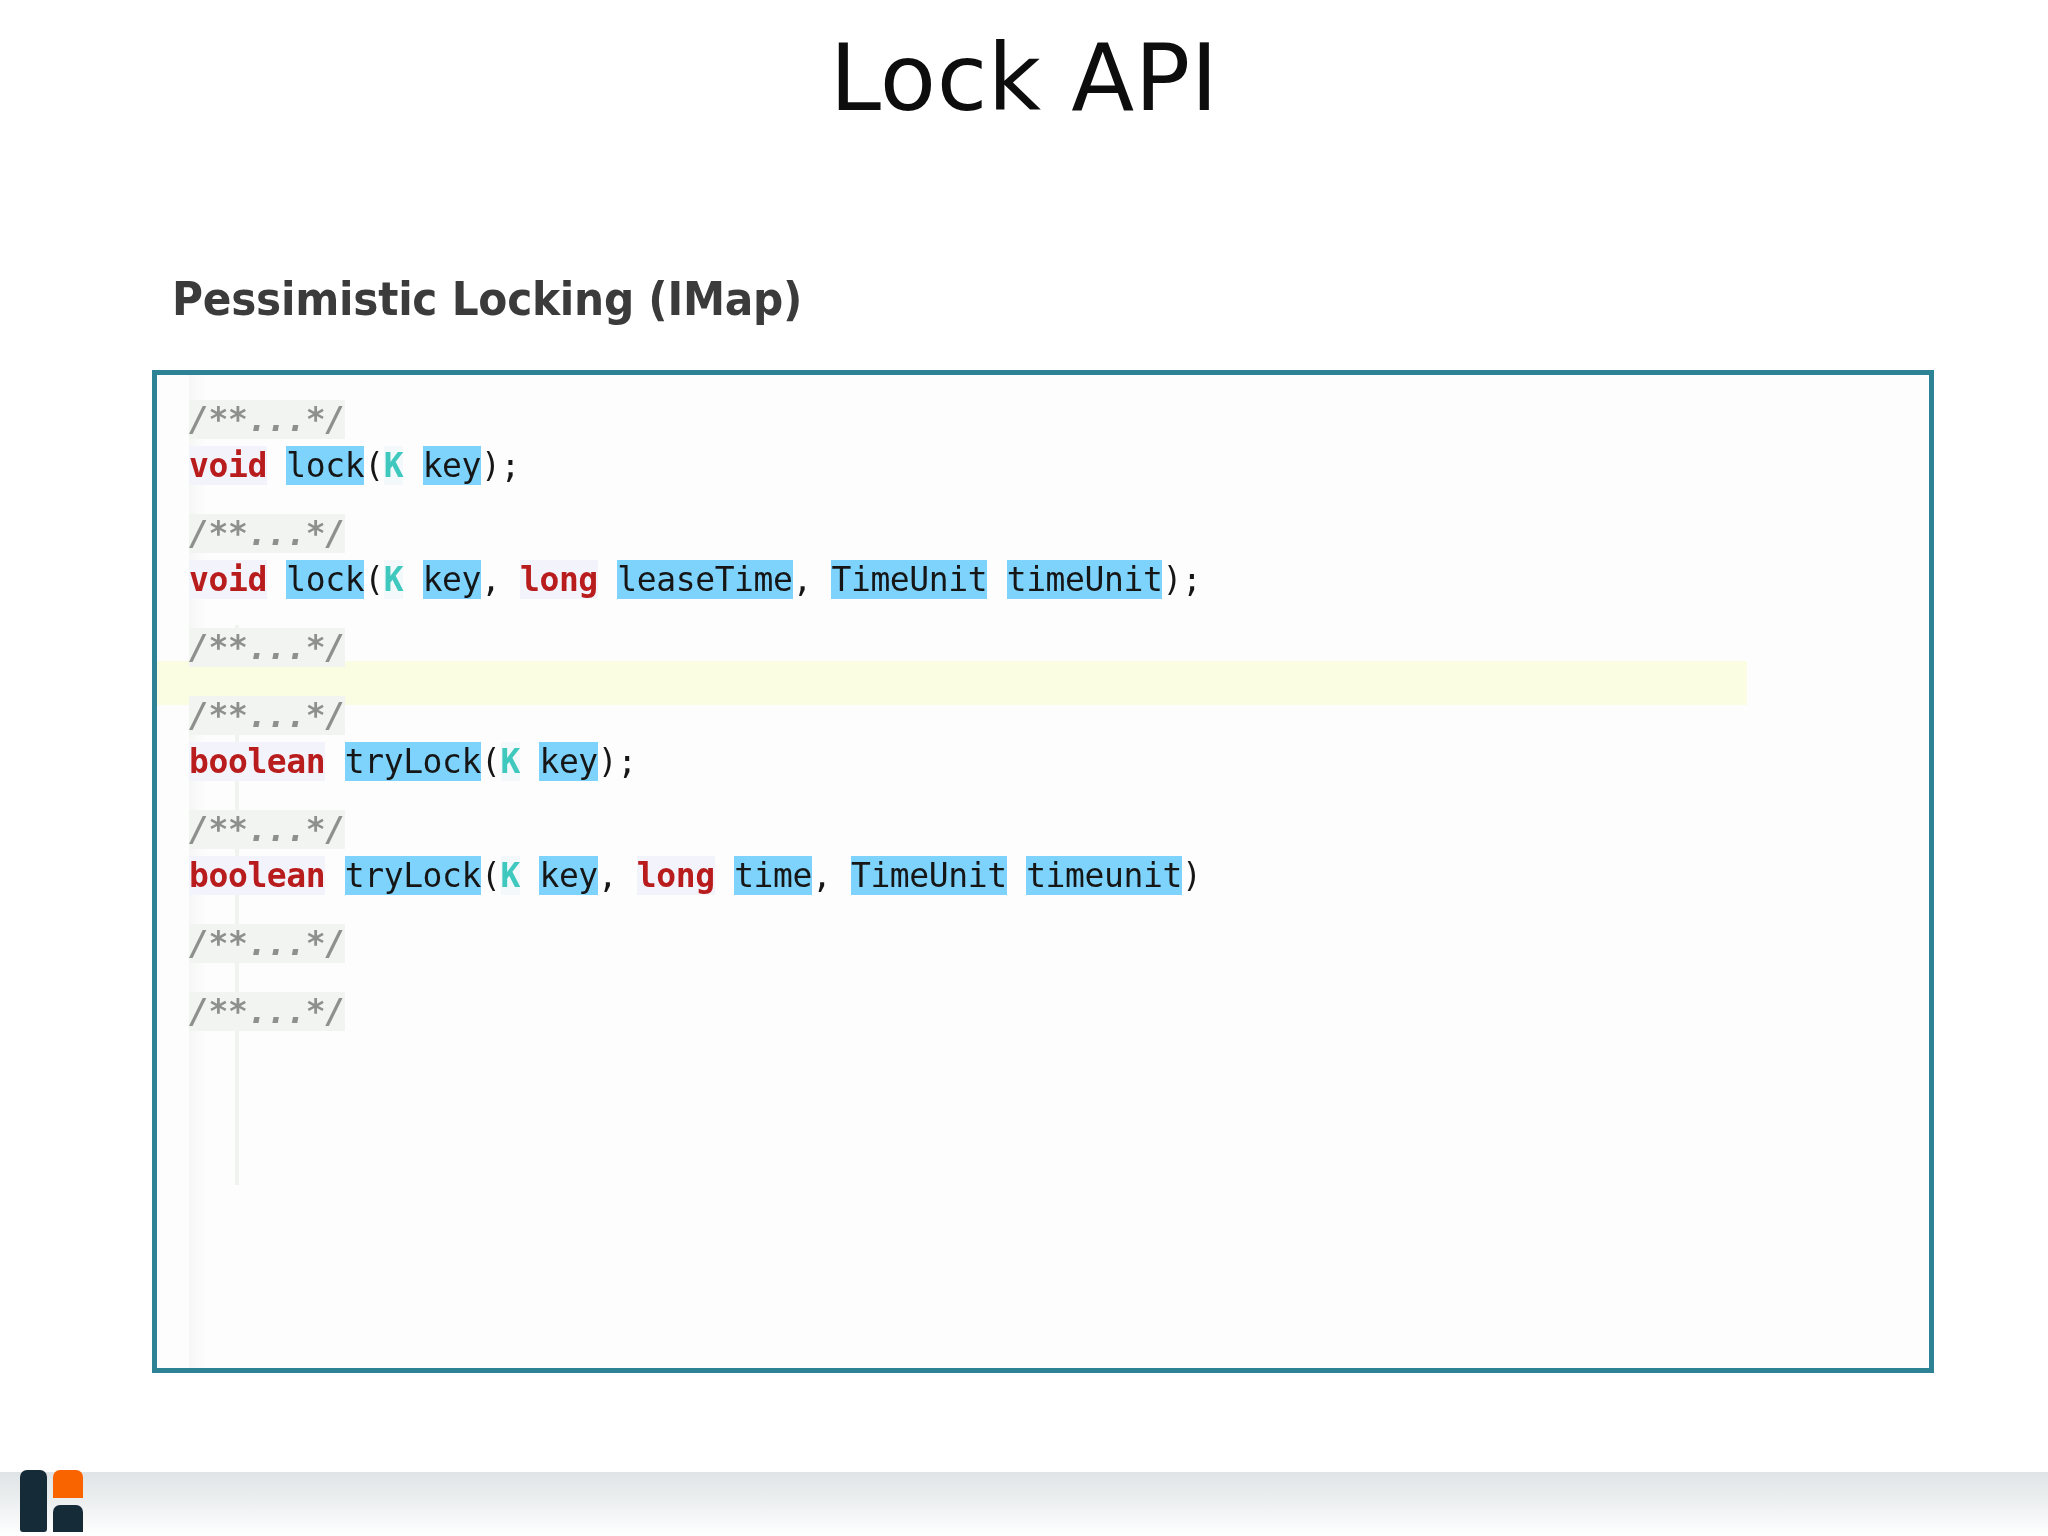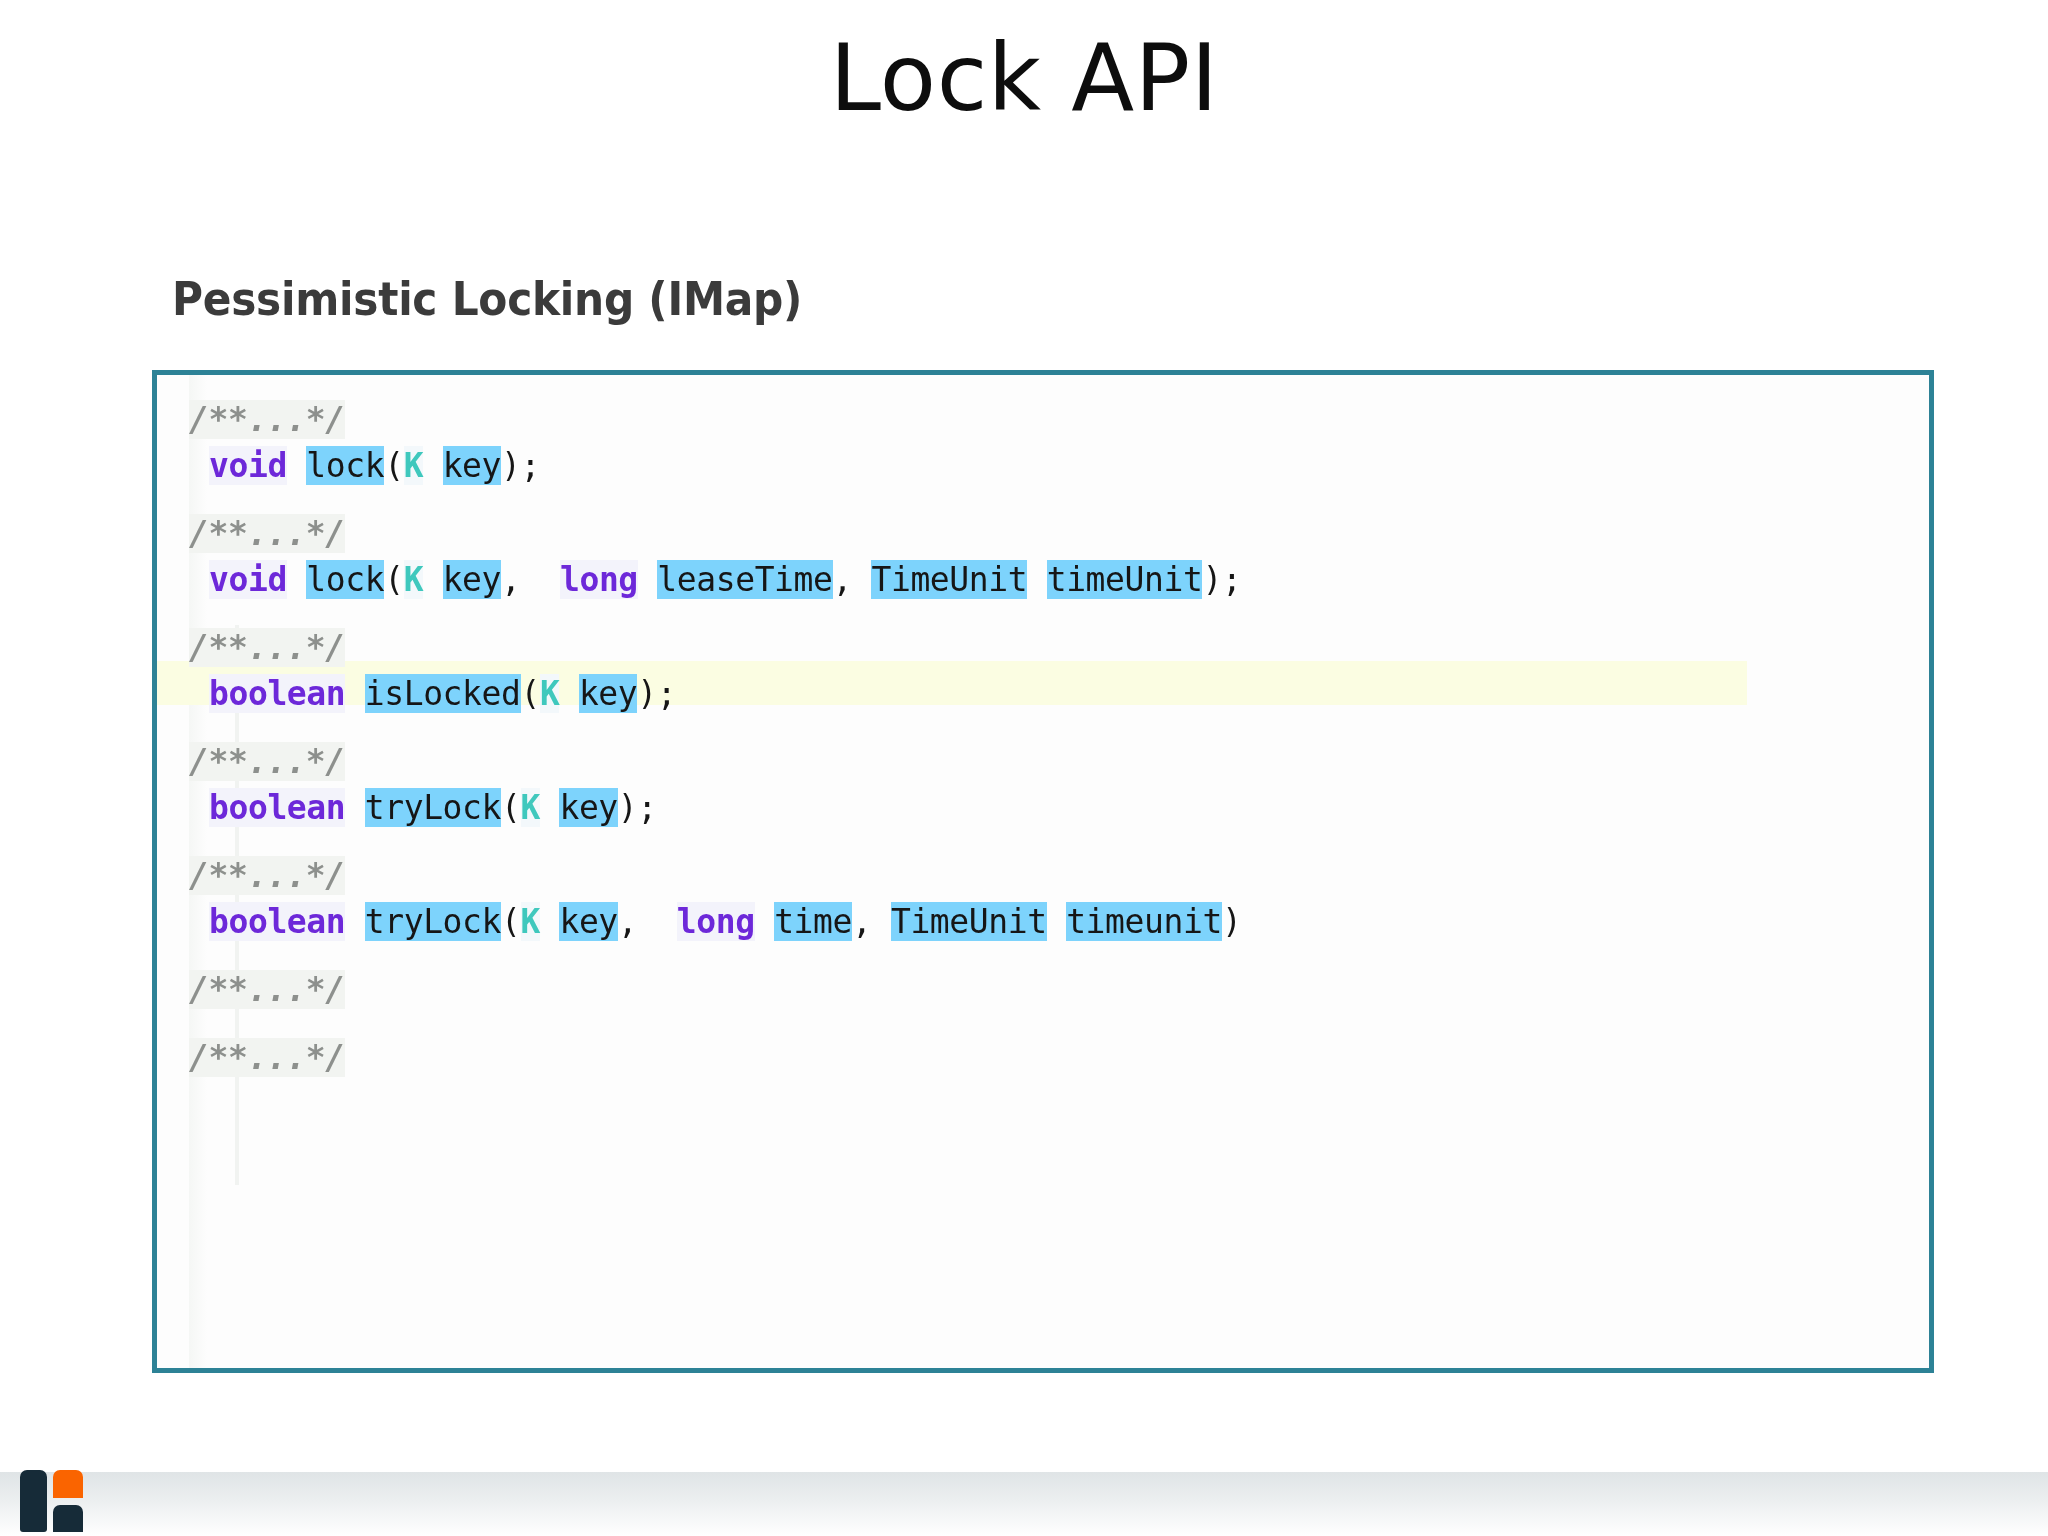--- a/index.html
+++ b/index.html
@@ -123,24 +123,23 @@
     letter-spacing: -0.4px;
   }
 
   .tok-comment {
     color: #8d908d;
     font-style: italic;
     background: #f2f4f1;
     font-weight: 600;
   }
   .tok-kw {
-    color: #6d28d9;
+    color: #b91c1c;
     font-weight: 700;
     background: #f3f3fb;
-    margin-left: 20px;
   }
   .tok-generic {
     color: #3fc8bd;
     font-weight: 600;
     background: #f3f8fb;
   }
   .tok-plain {
     color: #161616;
   }
   .tok-name {
@@ -211,21 +210,20 @@
           <div class="c-group">
             <div class="c-line"><span class="tok-comment">/**...*/</span></div>
             <div class="c-line"><span class="tok-kw">void</span><span class="tok-plain"> </span><span class="tok-name">lock</span><span class="tok-plain">(</span><span class="tok-generic">K</span><span class="tok-plain"> </span><span class="tok-name">key</span><span class="tok-plain">);</span></div>
           </div>
           <div class="c-group">
             <div class="c-line"><span class="tok-comment">/**...*/</span></div>
             <div class="c-line"><span class="tok-kw">void</span><span class="tok-plain"> </span><span class="tok-name">lock</span><span class="tok-plain">(</span><span class="tok-generic">K</span><span class="tok-plain"> </span><span class="tok-name">key</span><span class="tok-plain">, </span><span class="tok-kw">long</span><span class="tok-plain"> </span><span class="tok-name">leaseTime</span><span class="tok-plain">, </span><span class="tok-name">TimeUnit</span><span class="tok-plain"> </span><span class="tok-name">timeUnit</span><span class="tok-plain">);</span></div>
           </div>
           <div class="c-group">
             <div class="c-line"><span class="tok-comment">/**...*/</span></div>
-            <div class="c-line"><span class="tok-kw">boolean</span><span class="tok-plain"> </span><span class="tok-name">isLocked</span><span class="tok-plain">(</span><span class="tok-generic">K</span><span class="tok-plain"> </span><span class="tok-name">key</span><span class="tok-plain">);</span></div>
           </div>
           <div class="c-group">
             <div class="c-line"><span class="tok-comment">/**...*/</span></div>
             <div class="c-line"><span class="tok-kw">boolean</span><span class="tok-plain"> </span><span class="tok-name">tryLock</span><span class="tok-plain">(</span><span class="tok-generic">K</span><span class="tok-plain"> </span><span class="tok-name">key</span><span class="tok-plain">);</span></div>
           </div>
           <div class="c-group">
             <div class="c-line"><span class="tok-comment">/**...*/</span></div>
             <div class="c-line"><span class="tok-kw">boolean</span><span class="tok-plain"> </span><span class="tok-name">tryLock</span><span class="tok-plain">(</span><span class="tok-generic">K</span><span class="tok-plain"> </span><span class="tok-name">key</span><span class="tok-plain">, </span><span class="tok-kw">long</span><span class="tok-plain"> </span><span class="tok-name">time</span><span class="tok-plain">, </span><span class="tok-name">TimeUnit</span><span class="tok-plain"> </span><span class="tok-name">timeunit</span><span class="tok-plain">)</span></div>
           </div>
           <div class="c-group">

